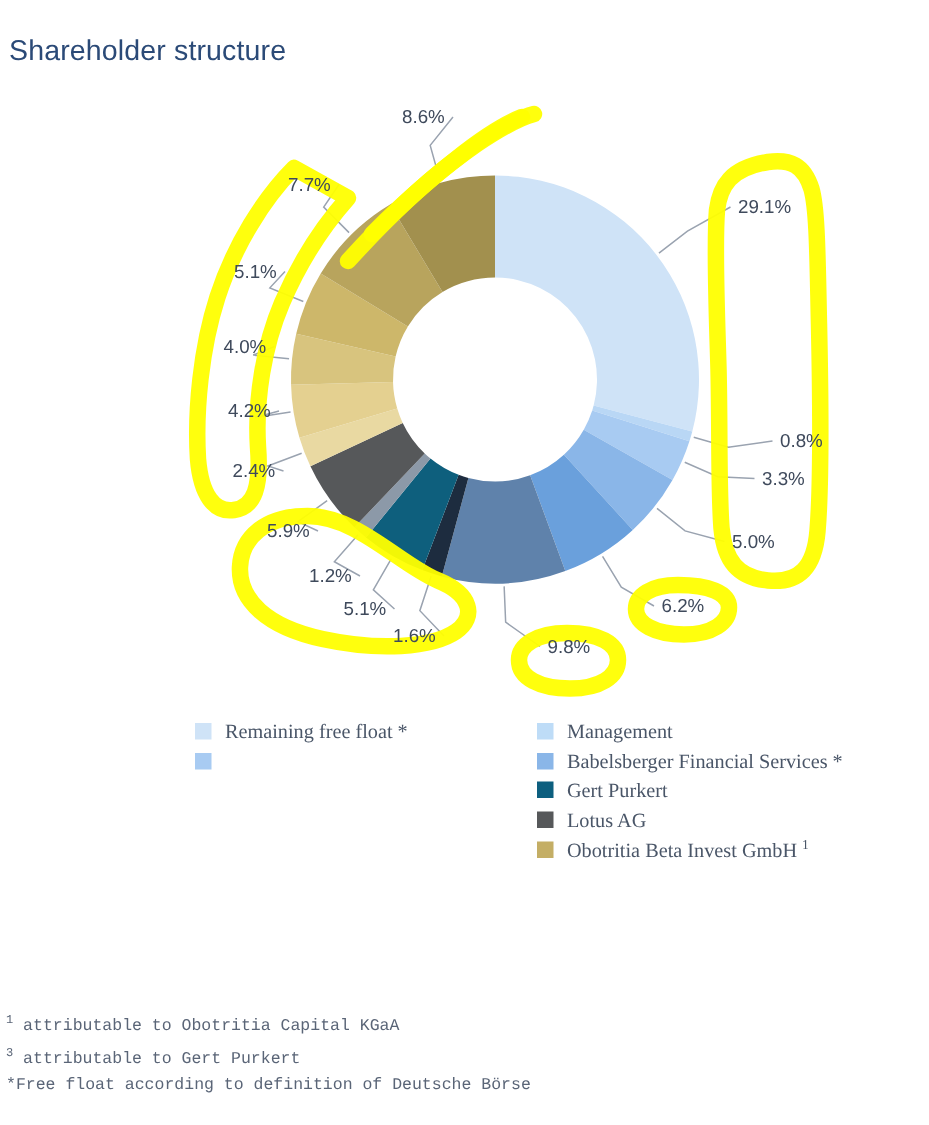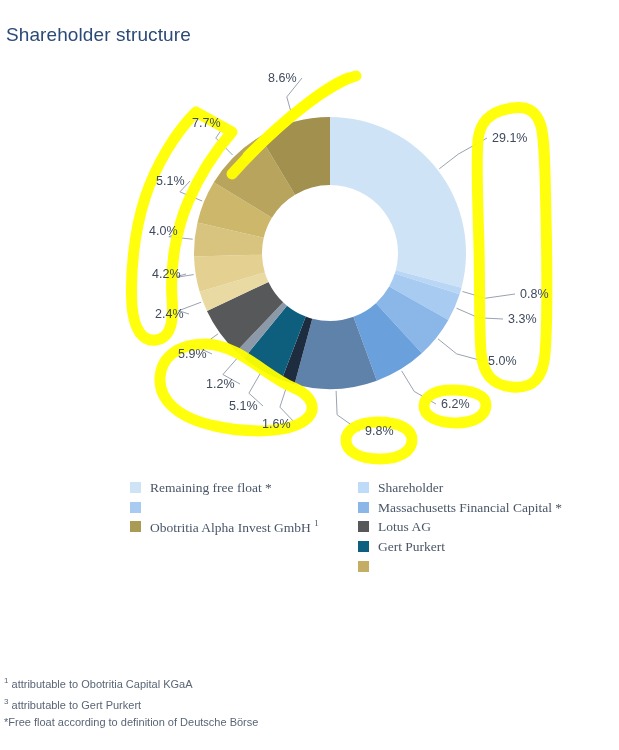--- a/index.html
+++ b/index.html
@@ -89,21 +89,21 @@
     vertical-align: super;
   }
 
   #footnotes {
     position: absolute;
     left: 4px;
     top: 672px;
     width: 610px;
   }
   .footnote {
-    font-family: Liberation Sans, sans-serif;
+    font-family: Liberation Mono, monospace;
     font-size: 11px;
     color: #5a6577;
     line-height: 17.5px;
     white-space: nowrap;
   }
   .footnote sup {
     font-size: 8px;
     vertical-align: super;
   }
 </style>
@@ -193,44 +193,41 @@
 
 <div id="legend">
   <div class="legend-col left" id="legend-left">
       <div class="legend-item">
         <span class="swatch" style="background: rgb(207, 227, 247);"></span>
         <span class="legend-label">Remaining free float *</span>
       </div>
       <div class="legend-item">
         <span class="swatch" style="background: rgb(168, 203, 242);"></span>
       </div>
-      <div class="legend-item">
-        <span class="swatch" style="background: rgb(169, 154, 85);"></span>
-        <span class="legend-label">Obotritia Alpha Invest GmbH <sup>1</sup></span>
-      </div>
     </div>
   <div class="legend-col right" id="legend-right">
       <div class="legend-item">
         <span class="swatch" style="background: rgb(190, 220, 247);"></span>
-        <span class="legend-label">Shareholder</span>
+        <span class="legend-label">Management</span>
       </div>
       <div class="legend-item">
         <span class="swatch" style="background: rgb(138, 182, 232);"></span>
-        <span class="legend-label">Massachusetts Financial Capital *</span>
+        <span class="legend-label">Babelsberger Financial Services *</span>
+      </div>
+      <div class="legend-item">
+        <span class="swatch" style="background: rgb(13, 95, 127);"></span>
+        <span class="legend-label">Gert Purkert</span>
       </div>
       <div class="legend-item">
         <span class="swatch" style="background: rgb(86, 88, 90);"></span>
         <span class="legend-label">Lotus AG</span>
       </div>
       <div class="legend-item">
-        <span class="swatch" style="background: rgb(13, 95, 127);"></span>
-        <span class="legend-label">Gert Purkert</span>
-      </div>
-      <div class="legend-item">
         <span class="swatch" style="background: rgb(196, 174, 101);"></span>
+        <span class="legend-label">Obotritia Beta Invest GmbH <sup>1</sup></span>
       </div>
     </div>
 </div>
 
 <div id="footnotes">
     <div class="footnote"><sup>1</sup> attributable to Obotritia Capital KGaA</div>
     <div class="footnote"><sup>3</sup> attributable to Gert Purkert</div>
     <div class="footnote">*Free float according to definition of Deutsche Börse</div>
   </div>
 

